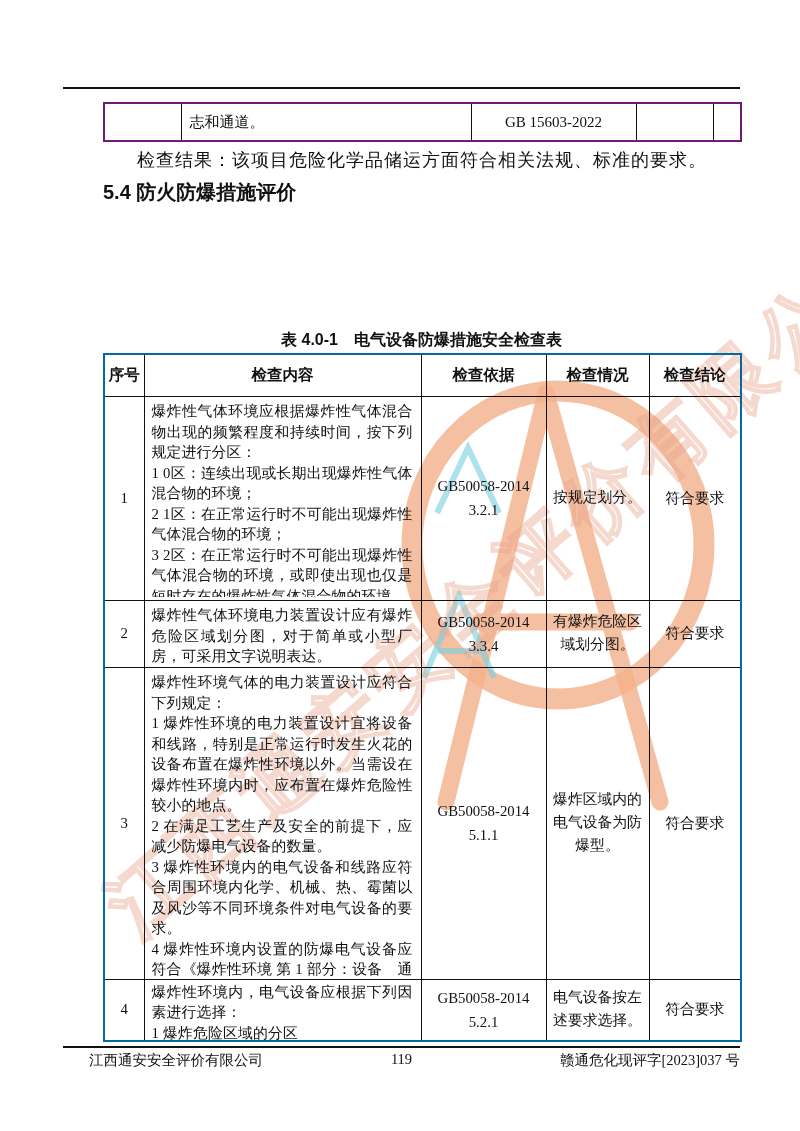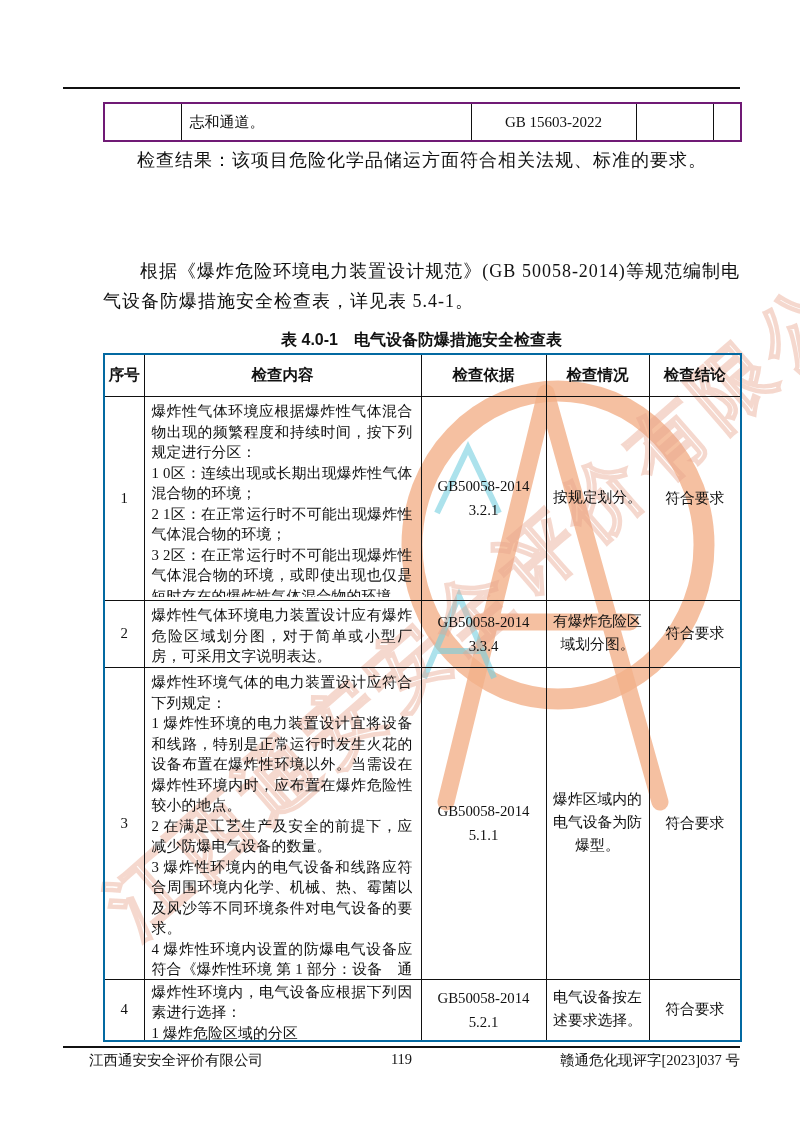--- a/index.html
+++ b/index.html
@@ -103,21 +103,21 @@
             <td class="frag-c1">志和通道。</td>
             <td class="frag-c2">GB 15603-2022</td>
             <td class="frag-c3"></td>
             <td class="frag-c4"></td>
           </tr>
       </tbody>
     </table>
 
     <div class="result-line">检查结果：该项目危险化学品储运方面符合相关法规、标准的要求。</div>
 
-    <div class="body-para">根据《爆炸危险环境电力装置设计规范》(GB 50058-2014)等规范编制电气设备防爆措施安全检查表，详见表 5.4-1。</div>
+    <div class="h2-title">5.4 防火防爆措施评价</div>
 
     <div class="table-caption">表 4.0-1　电气设备防爆措施安全检查表</div>
 
     <table class="check-table">
       <colgroup>
         <col class="col-no">
           <col class="col-content">
           <col class="col-basis">
         <col class="col-situation">
           <col class="col-conclusion">

